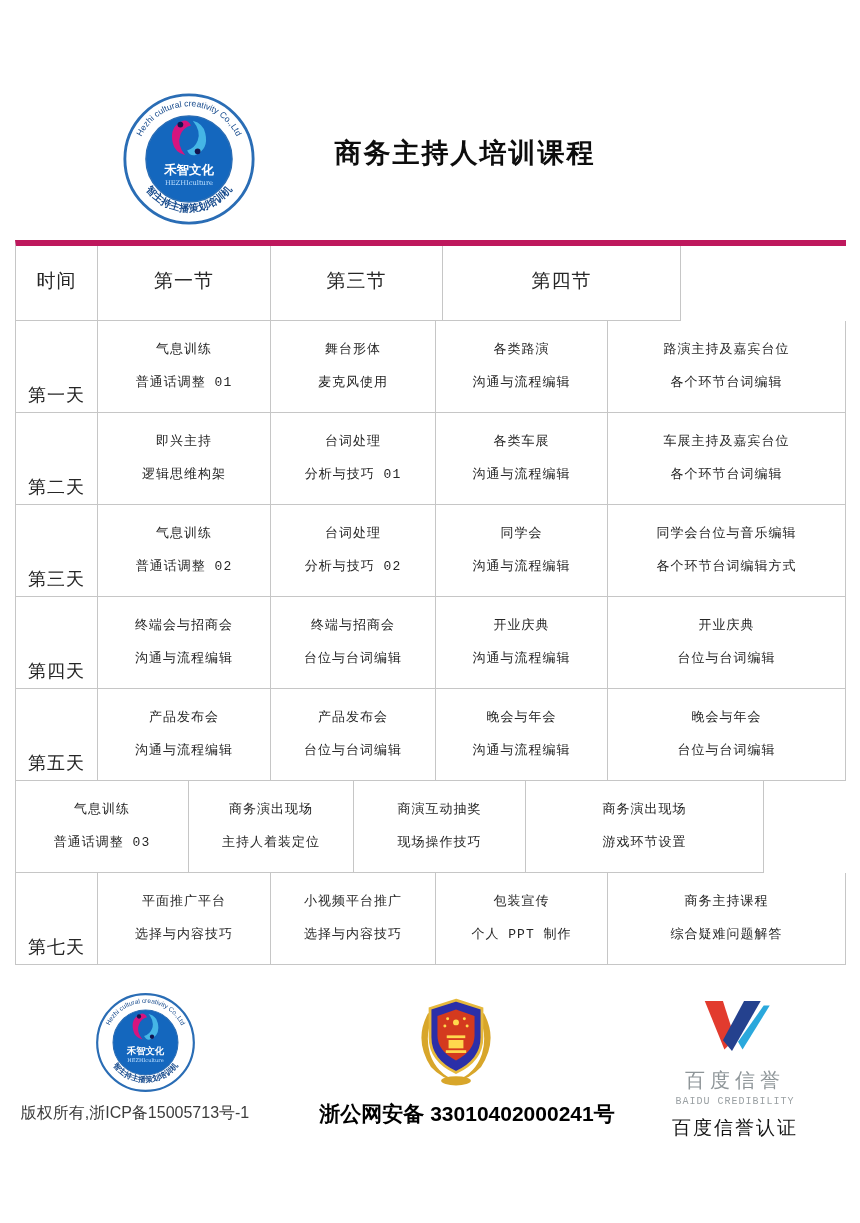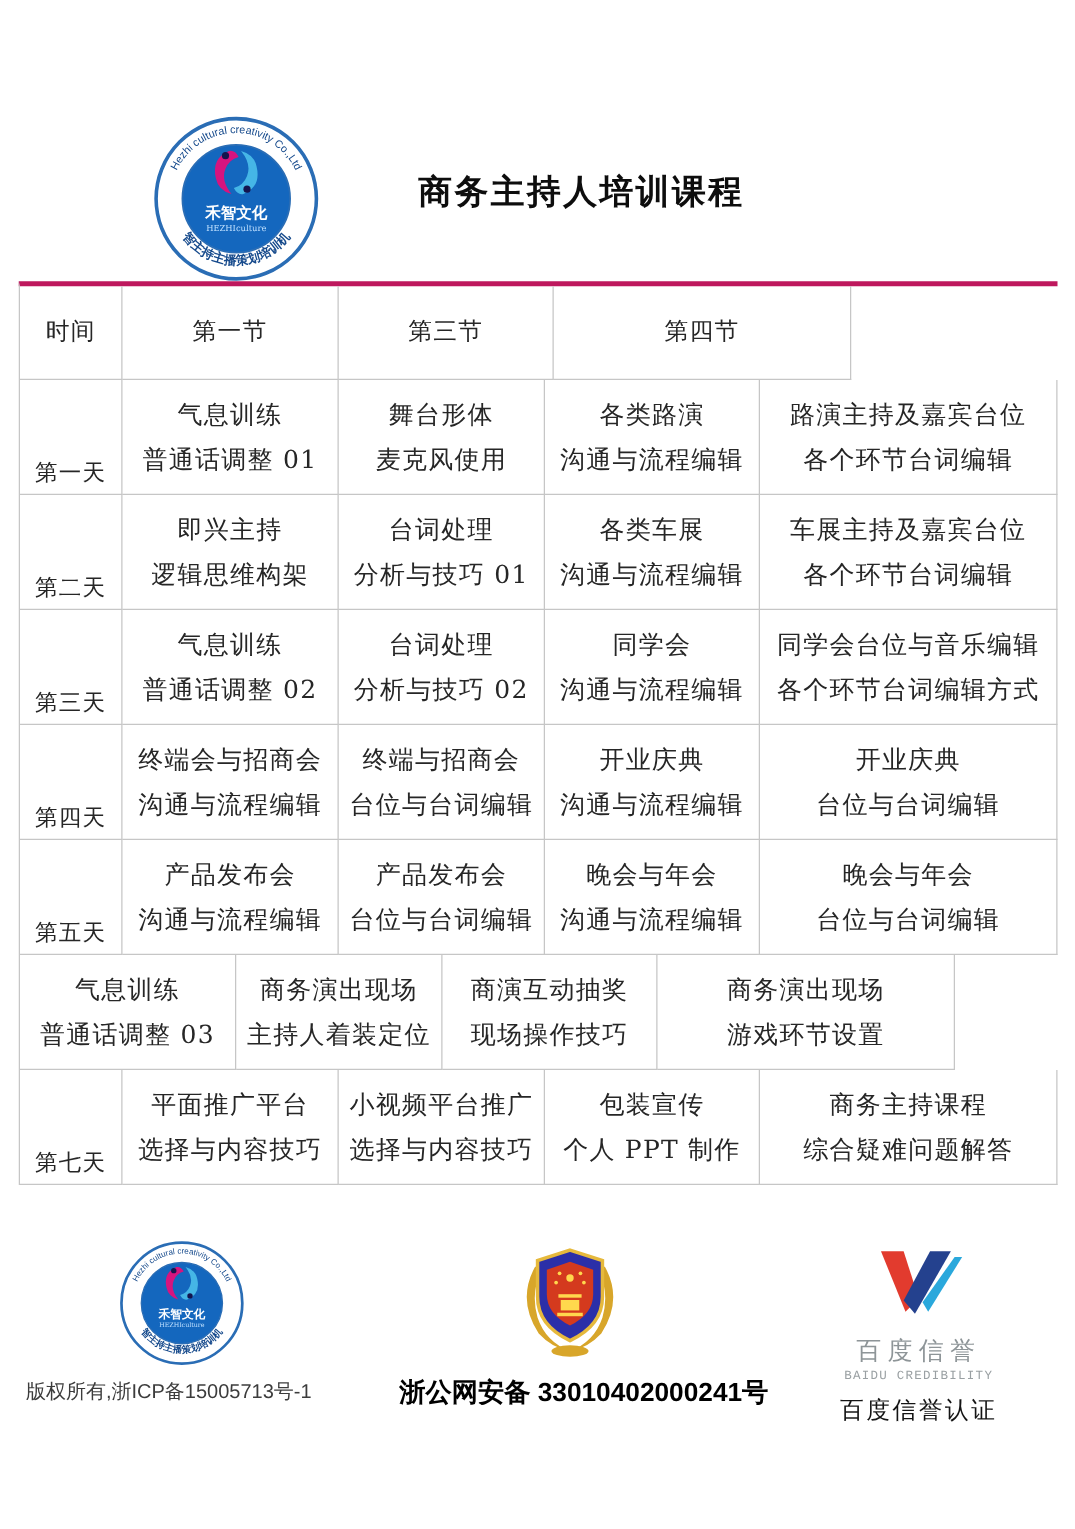--- a/index.html
+++ b/index.html
@@ -8,29 +8,29 @@
     font-family:"DejaVu Serif","Liberation Serif",serif;color:#262626;overflow:hidden;
   }
   
   .hdr-logo{position:absolute;left:122px;top:92px;width:134px;height:134px;}
   .page-title{
     position:absolute;top:135px;left:70px;right:0;text-align:center;
     font-size:27px;font-weight:bold;color:#0d0d0d;letter-spacing:2px;
   }
   
   .tbl{
-    position:absolute;left:15px;top:225px;width:830px;
-    border-top:4px solid #be185d;border-left:1px solid #c6c6c6;
+    position:absolute;left:15px;top:240px;width:830px;
+    border-top:6px solid #be185d;border-left:1px solid #c6c6c6;font-family:Liberation Mono, monospace;
   }
   .trow{display:flex;}
   .cell{
     box-sizing:border-box;flex:0 0 auto;
     border-right:1px solid #c6c6c6;border-bottom:1px solid #c6c6c6;
     display:flex;flex-direction:column;align-items:center;justify-content:space-evenly;
-    text-align:center;font-size:20px;letter-spacing:1px;line-height:1.25;
+    text-align:center;font-size:13px;letter-spacing:1px;line-height:1.25;
   }
   .c0{width:82px}.c1{width:173px}.c2{width:165px}.c3{width:172px}.c4{width:238px}
   .hrow .cell{height:75px;justify-content:center;font-size:19px;}
   .drow .cell{height:92px;padding:5px 2px;}
   .daycell{justify-content:flex-end;padding-bottom:15px;font-size:18px;}
   .line{display:block;}
   
   .f-left-logo{position:absolute;left:95px;top:992px;width:101px;height:101px;}
   .f-icp{
     position:absolute;left:0;top:1103px;width:270px;text-align:center;

